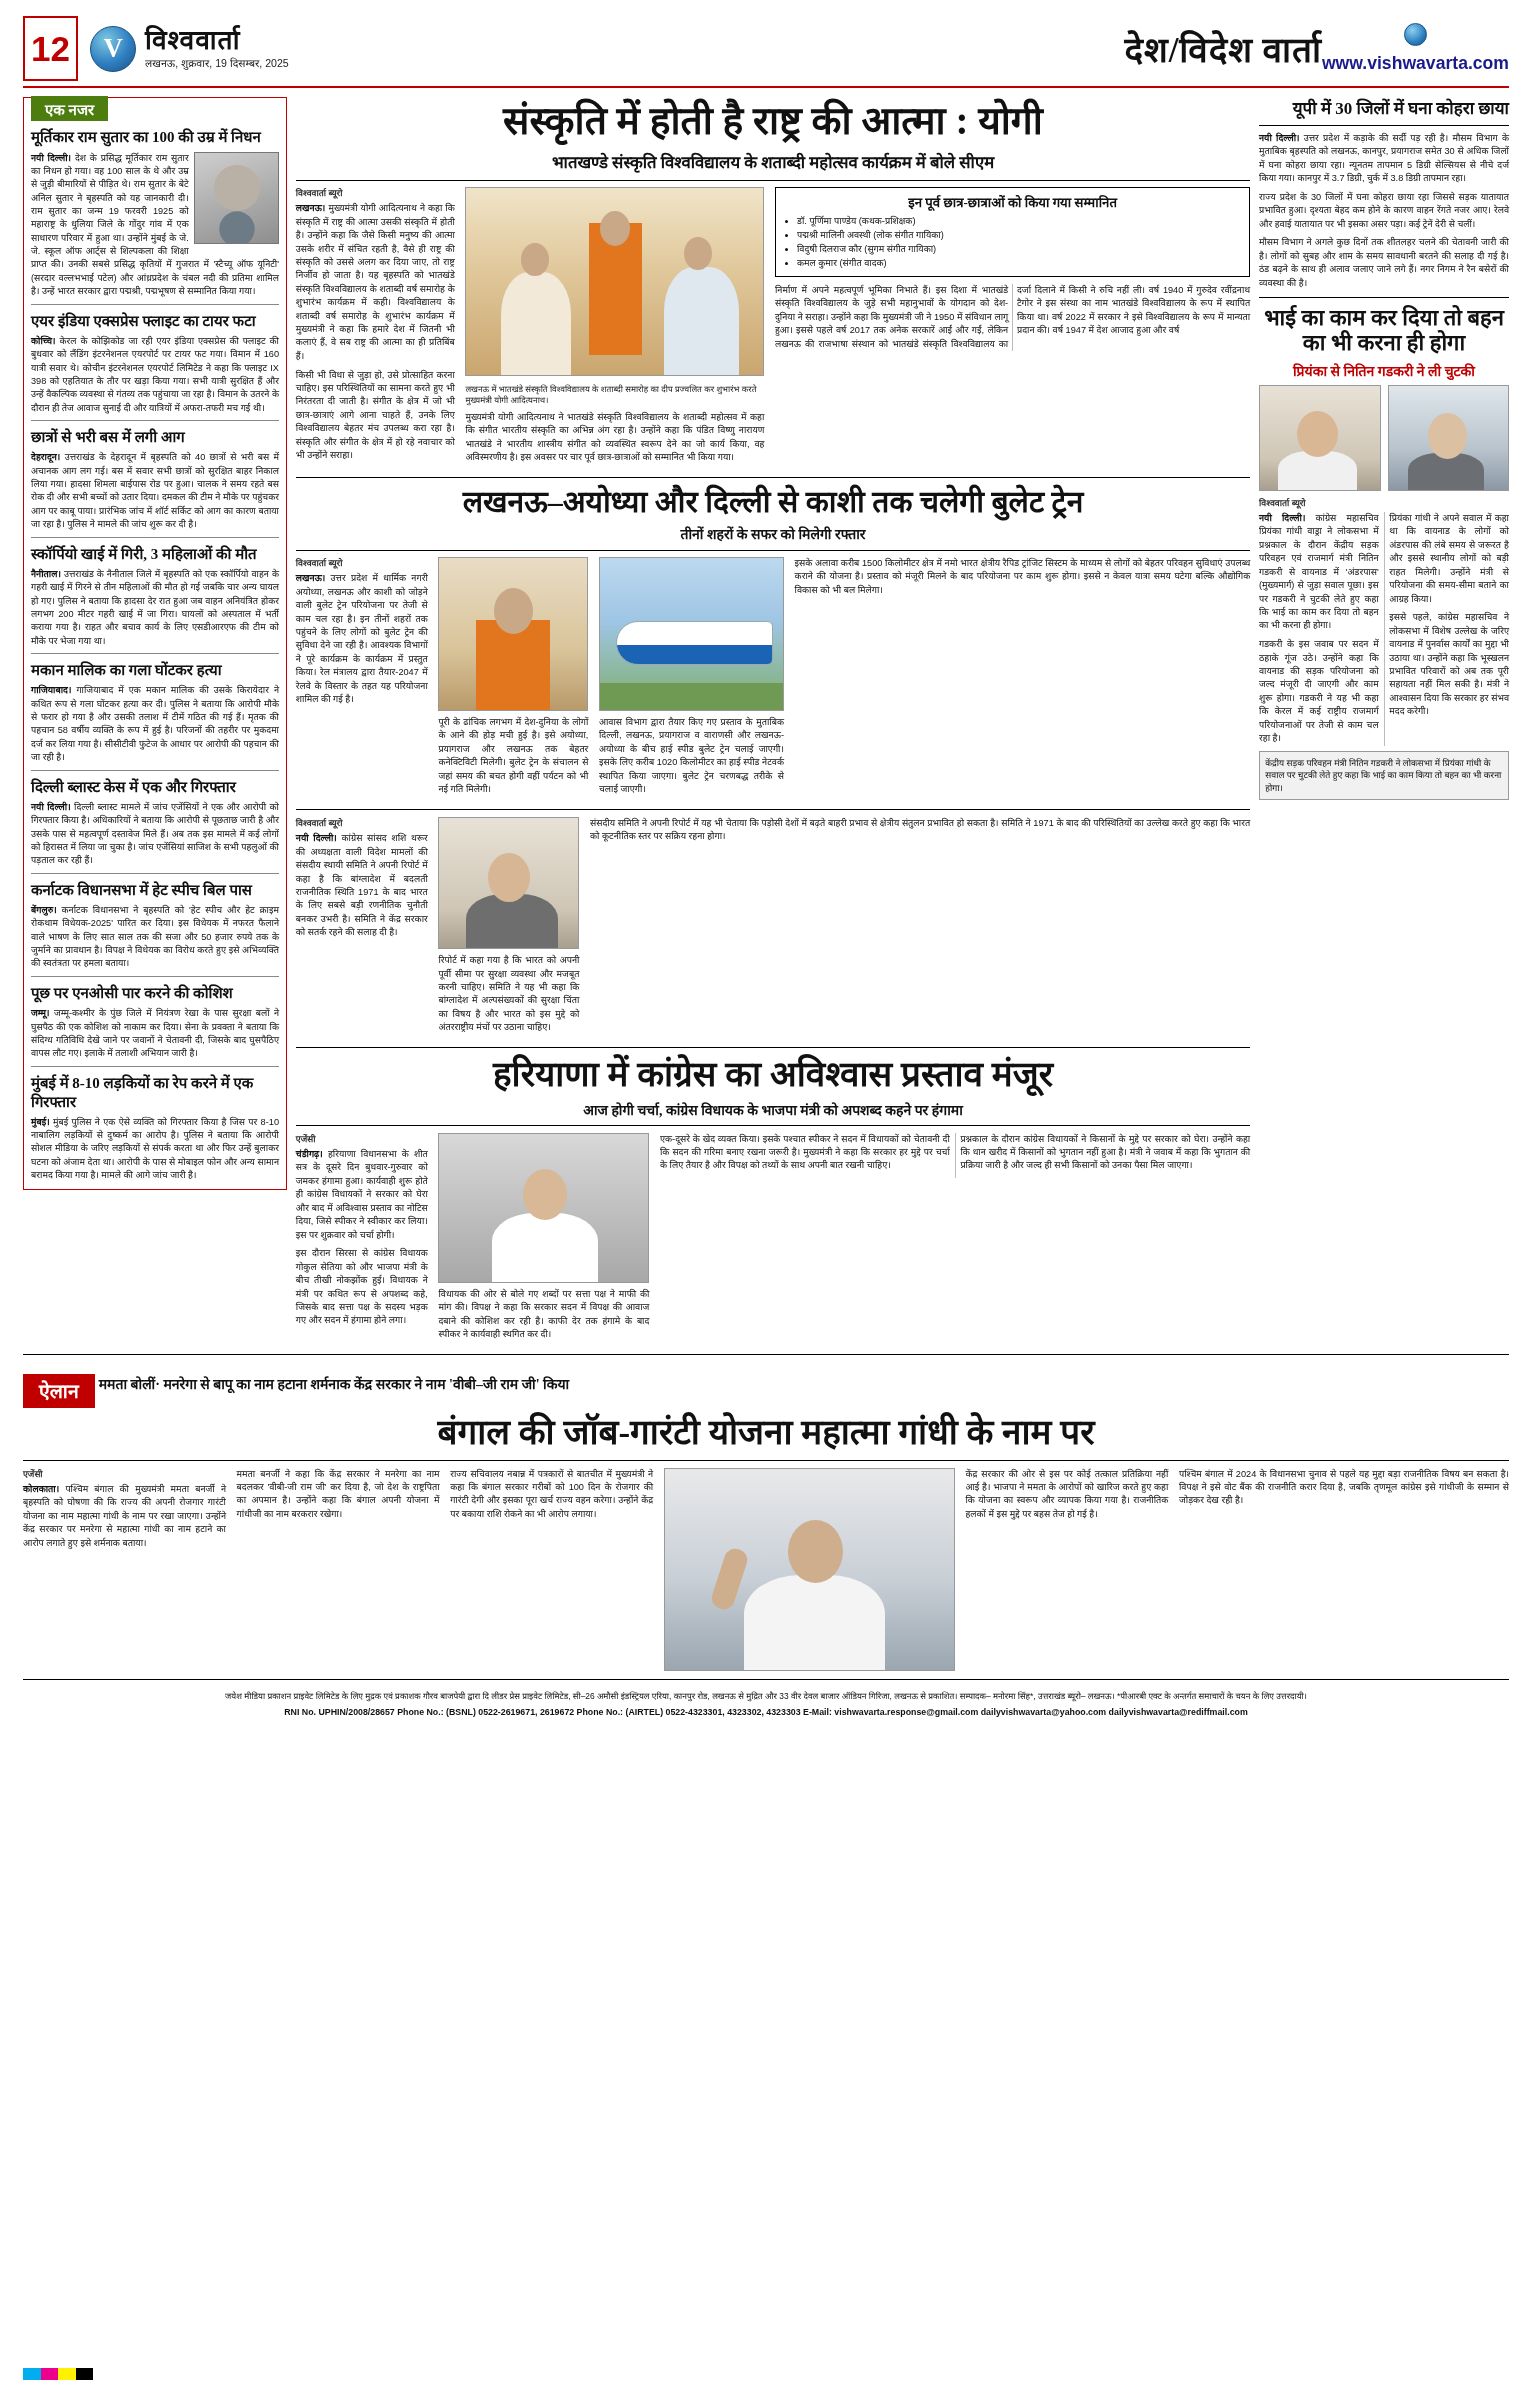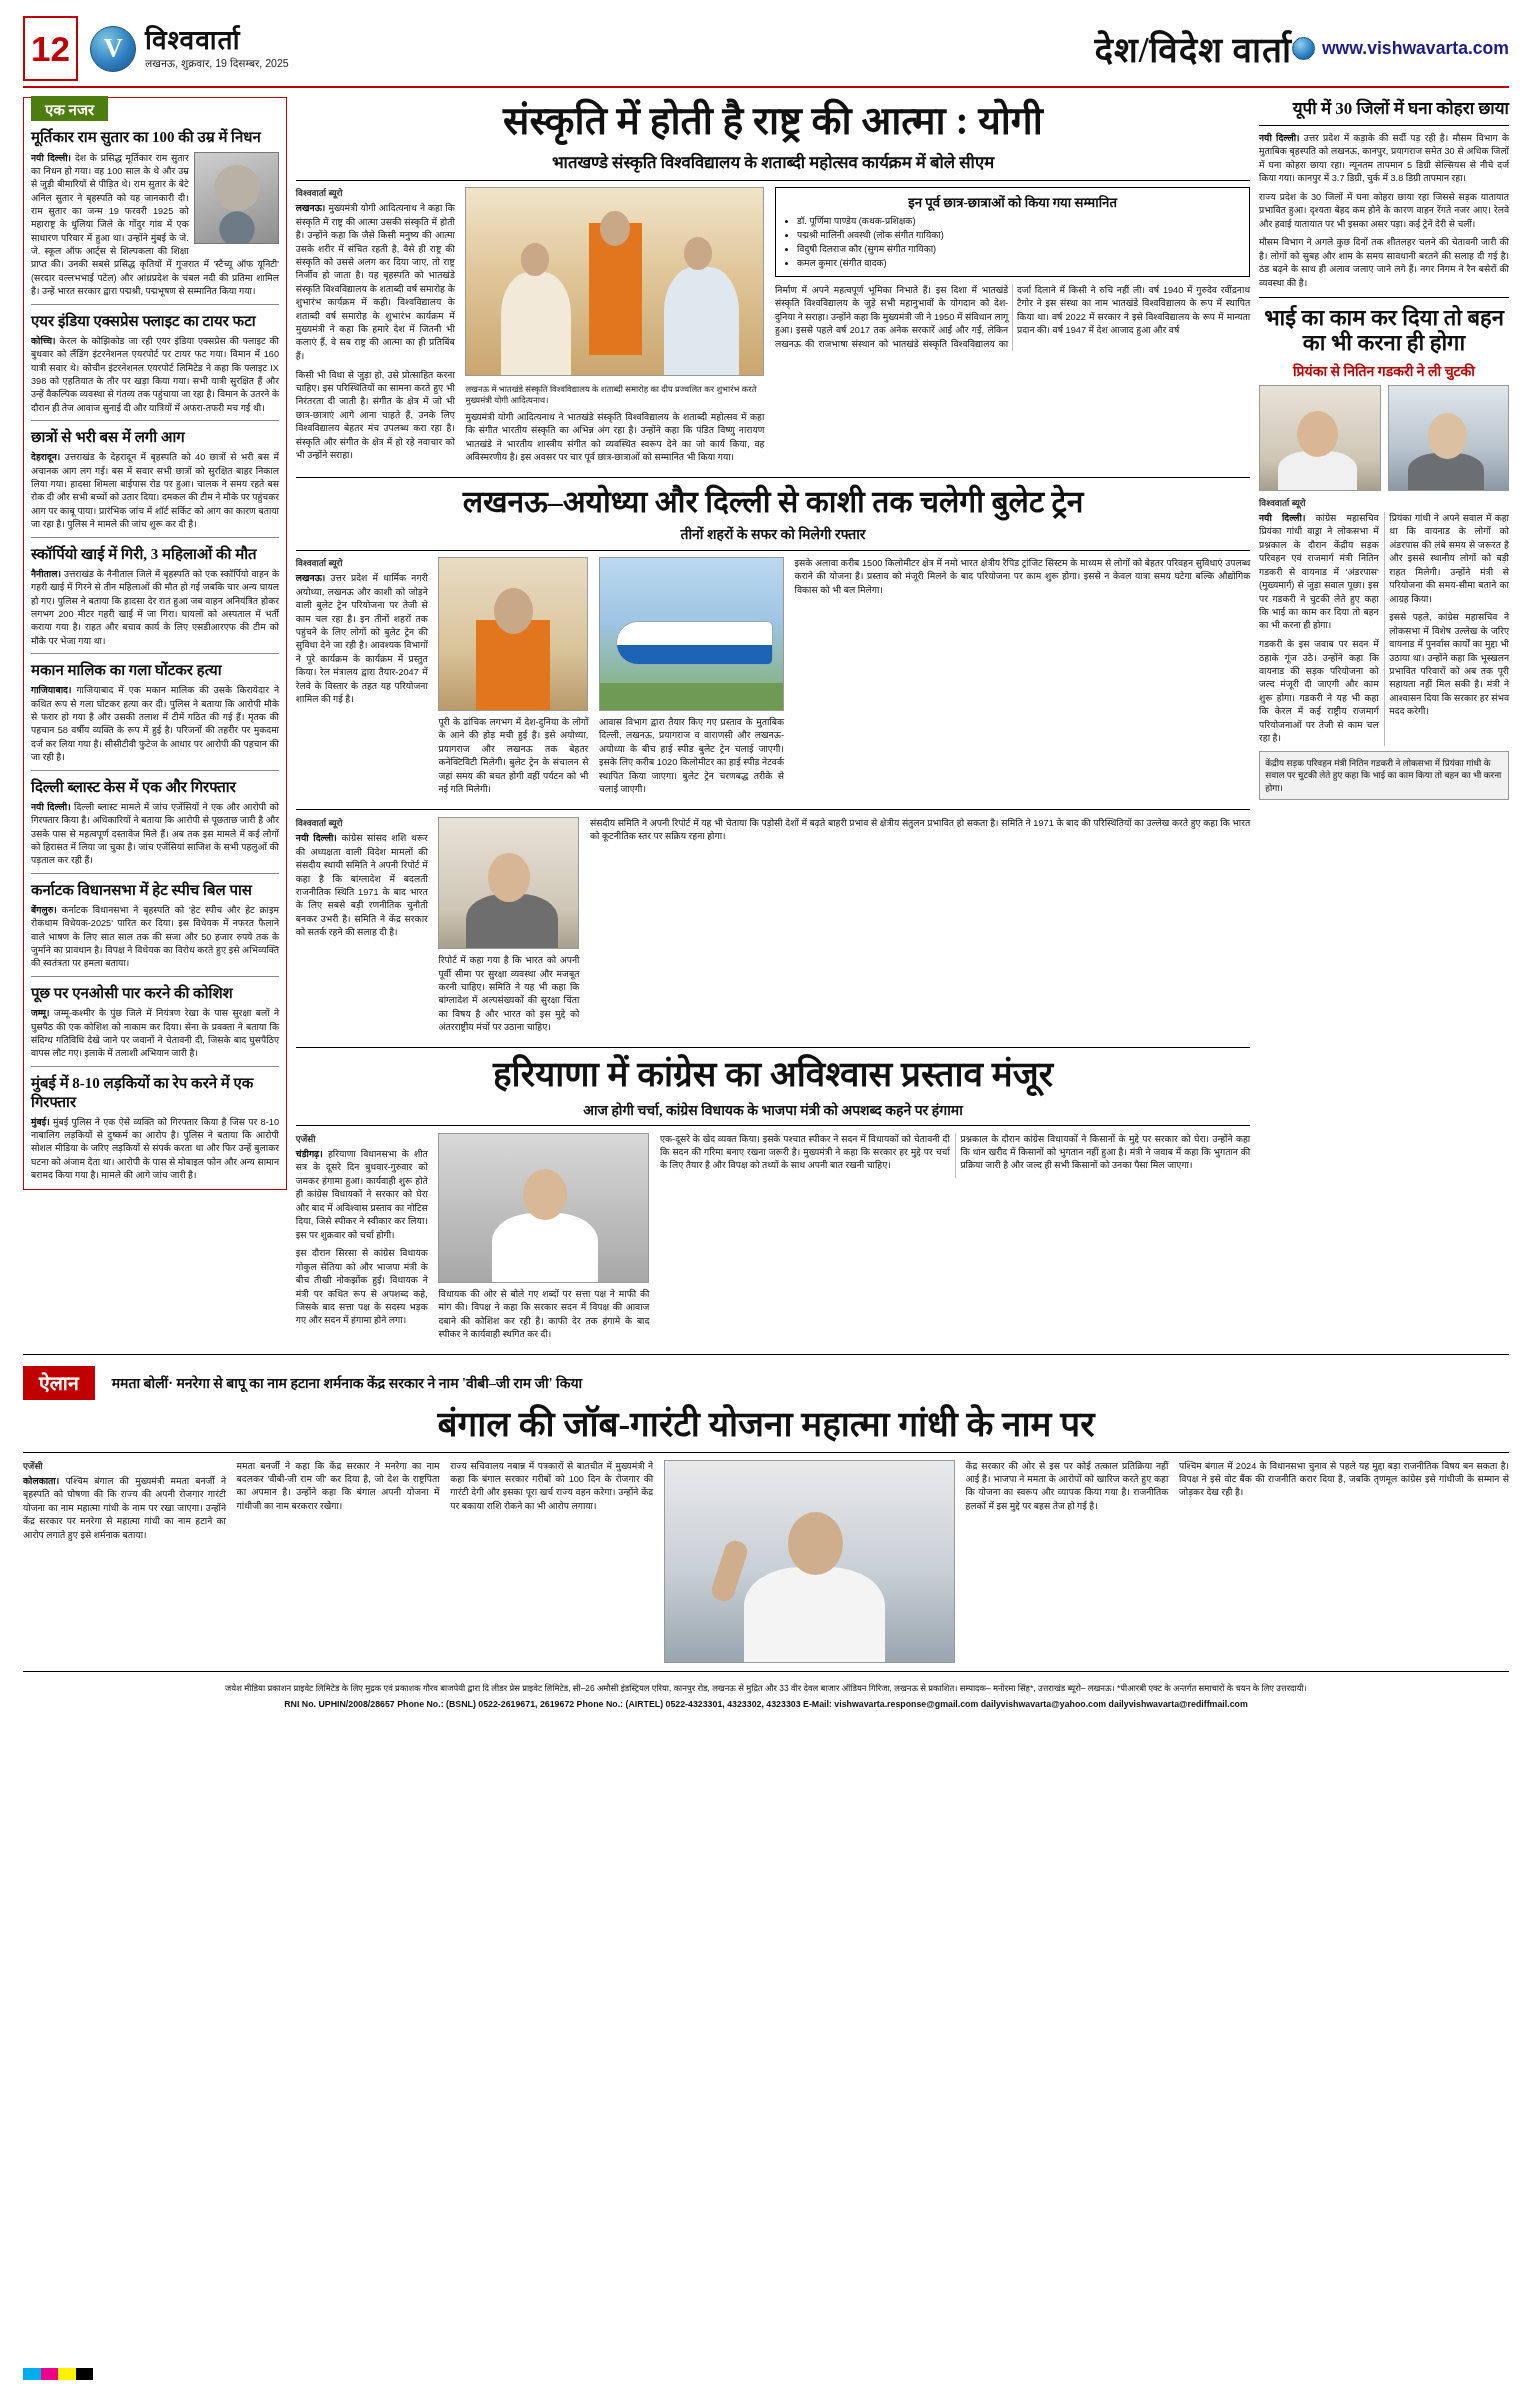--- a/index.html
+++ b/index.html
@@ -28,21 +28,21 @@
   .logo-mark:after{
     content:"V"; position:absolute; inset:0; display:flex; align-items:center; justify-content:center;
     color:#fff; font-weight:bold; font-size:26.4px; font-family:"Liberation Serif", serif;
   }
   .brand-hi { font-family:"Liberation Serif", serif; font-size:26.4px; font-weight:bold; letter-spacing:0.9px; line-height:1; }
   .brand-sub { font-size:10.6px; color:#222; margin-top:3.5px; }
   .center-title {
     flex:1; text-align:right; font-family:"Liberation Serif", serif;
     font-size:35px; font-weight:bold; letter-spacing:0.9px;
   }
-  .site-url { display:flex; align-items:center; gap:7px; font-size:17.6px; font-weight:bold; color:#1a1a8c; }
+  .site-url { display:flex; align-items:center; gap:7px; font-size:17.6px; font-weight:bold; color:#1a1a8c;flex-direction:column; }
   .globe { width:23px; height:23px; border-radius:50%;
     background:radial-gradient(circle at 35% 30%, #8fd0f0 0%, #2a7fc0 60%, #15507f 100%); border:0.9px solid #16527f; }
 
   
   .content { display:flex; gap:8.8px; margin-top:8.8px; }
   .col-left { width:264px; }
   .col-mid { flex:1; }
   .col-right { width:250px; }
 
   .rule { border-top:0.9px solid #000; margin:6.2px 0; }
@@ -111,21 +111,21 @@
   .hl3 { font-family:"Liberation Serif", serif; font-weight:bold; font-size:24px; line-height:1.15; margin:1.8px 0 5.3px; }
   .hl-sub { text-align:center; font-family:"Liberation Serif", serif; font-weight:bold; font-size:14px; margin-bottom:5.3px; }
 
   .vertical-head {
     font-family:"Liberation Serif", serif; font-weight:bold; font-size:19.4px; line-height:1.18;
   }
 
   .quote-box { background:#f1f1f1; border:0.9px solid #999; padding:5.3px; font-size:8.8px; line-height:1.4; }
 
   
-  .elan-row { display:flex; align-items:center; gap:17px; margin-top:11px; }
+  .elan-row { display:flex; align-items:flex-start; gap:4px; margin-top:19px; }
   .elan-tag {
     background:#c00000; color:#fff; font-family:"Liberation Serif", serif; font-weight:bold;
     font-size:19.4px; padding:3.5px 16px;
   }
   .elan-text { font-family:"Liberation Serif", serif; font-weight:bold; font-size:14px; }
   .big-banner-head {
     font-family:"Liberation Serif", serif; font-weight:bold; font-size:35px; text-align:center;
     line-height:1.15; margin:5.3px 0 7px 0;
   }
 

